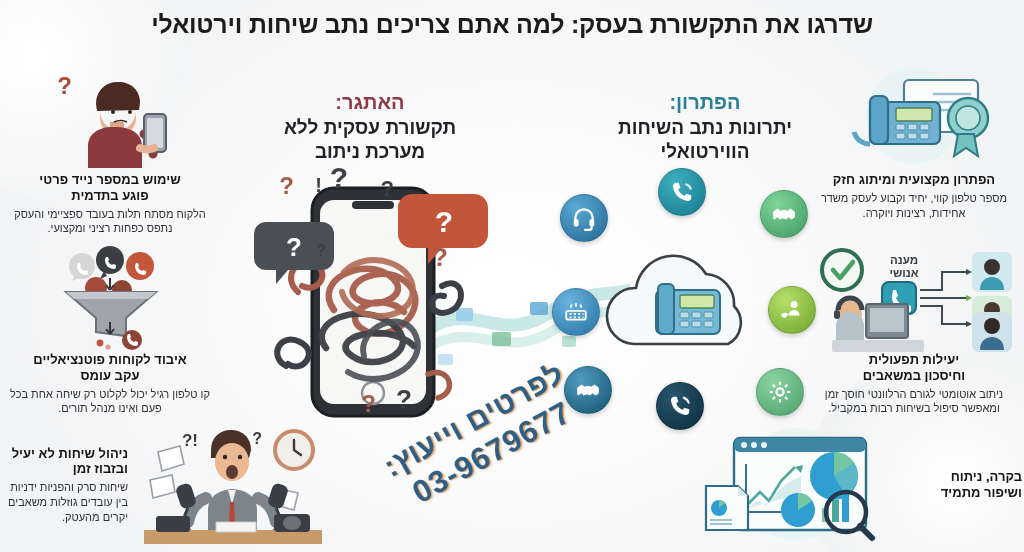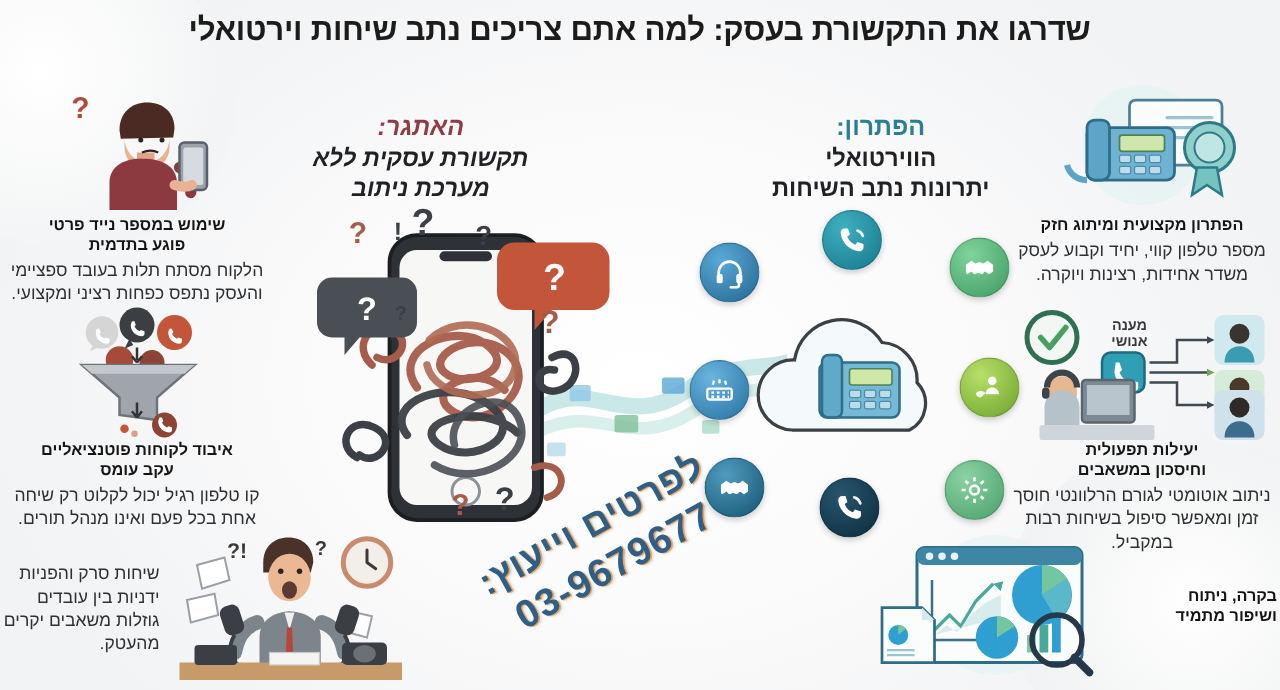--- a/index.html
+++ b/index.html
@@ -25,30 +25,30 @@
   .title{
     position:absolute;top:4px;left:0;right:0;text-align:center;
     font-size:25px;font-weight:700;color:#1c1c1c;letter-spacing:-0.2px;
     line-height:40px;white-space:nowrap;
   }
 
   
   .colhead{position:absolute;text-align:center;line-height:1.22;}
   .colhead .kicker{font-size:20px;font-weight:700;display:block;margin-bottom:2px;}
   .colhead .sub{font-size:19px;font-weight:600;color:#1f2124;display:block;}
-  #challenge-head{left:212px;top:90px;width:250px;font-style:italic;}
+  #challenge-head{left:245px;top:90px;width:250px;}
   #challenge-head .kicker{color:#8e3b46;}
   #solution-head{left:578px;top:90px;width:254px;}
   #solution-head .kicker{color:#2b7f93;}
 
   
   .card{position:absolute;width:212px;}
   .card .art{height:108px;position:relative;}
   .card h3{margin:0;font-size:13px;font-weight:700;color:#151515;line-height:1.22;}
-  .card p{margin:3px 0 0;font-size:14px;color:#2e3033;line-height:1.34;}
+  .card p{margin:3px 0 0;font-size:11px;color:#2e3033;line-height:1.34;}
   .card.left{left:6px;text-align:center;}
   .card.right{right:6px;text-align:center;}
 
   #card-privacy{left:4px;top:64px;}
   #card-leads{left:4px;top:244px;}
   #card-branding{right:4px;top:64px;}
   #card-efficiency{right:4px;top:244px;}
 
   
   .card.wide{width:330px;}
@@ -102,22 +102,22 @@
   <div class="title">שדרגו את התקשורת בעסק: למה אתם צריכים נתב שיחות וירטואלי</div>
 
   <div class="colhead" id="challenge-head">
     <span class="kicker">האתגר:</span>
     <span class="sub">תקשורת עסקית ללא</span>
     <span class="sub">מערכת ניתוב</span>
   </div>
 
   <div class="colhead" id="solution-head">
     <span class="kicker">הפתרון:</span>
+    <span class="sub">יתרונות נתב השיחות</span>
     <span class="sub">הווירטואלי</span>
-    <span class="sub">יתרונות נתב השיחות</span>
   </div>
 
   <div id="challenge-art">
     <svg viewBox="0 0 260 270" width="260" height="270">
 
       <rect x="60" y="28" width="122" height="228" rx="22" fill="#2e3237" stroke="#1b1e22" stroke-width="3"></rect>
       <rect x="68" y="40" width="106" height="204" rx="14" fill="#f7f7f5"></rect>
       <rect x="100" y="41" width="42" height="8" rx="4" fill="#2e3237"></rect>
       <circle cx="121" cy="250" r="0" fill="none"></circle>
       <circle cx="121" cy="233" r="11" fill="none" stroke="#8d9298" stroke-width="2.4"></circle>
@@ -315,20 +315,24 @@
         <rect x="10" y="106" width="178" height="14" fill="#c79a6a"></rect>
         <rect x="22" y="92" width="34" height="16" rx="3" fill="#3b3f45"></rect>
         <rect x="140" y="90" width="36" height="18" rx="4" fill="#3b3f45"></rect>
         <ellipse cx="158" cy="99" rx="9" ry="7" fill="#6b7076"></ellipse>
         <rect x="82" y="98" width="40" height="10" fill="#f4f4f2" stroke="#c9c9c5"></rect>
         <text x="64" y="22" font-size="17" font-weight="700" fill="#3a3a3a" font-family="Liberation Sans, sans-serif">!?</text>
         <text x="128" y="20" font-size="16" font-weight="700" fill="#3a3a3a" font-family="Liberation Sans, sans-serif">?</text>
       </svg>
     </div>
     <div class="txt">
+      <h3>
+        <span>ניהול שיחות לא יעיל</span><br>
+        <span>ובזבוז זמן</span>
+      </h3>
       <p>שיחות סרק והפניות ידניות בין עובדים גוזלות משאבים יקרים מהעטק.</p>
     </div>
   </div>
 
   <div class="card right" id="card-branding">
     <div class="art">
       <svg viewBox="0 0 212 108" width="212" height="108">
         <circle cx="106" cy="52" r="48" fill="#e4f3f3" opacity=".75"></circle>
         <rect x="96" y="16" width="74" height="52" rx="5" fill="#fbfdfd" stroke="#4f7f93" stroke-width="2.2"></rect>
         <path d="M126 30 h36 M126 38 h36 M126 46 h24" stroke="#9cc3d2" stroke-width="2.6" stroke-linecap="round"></path>

